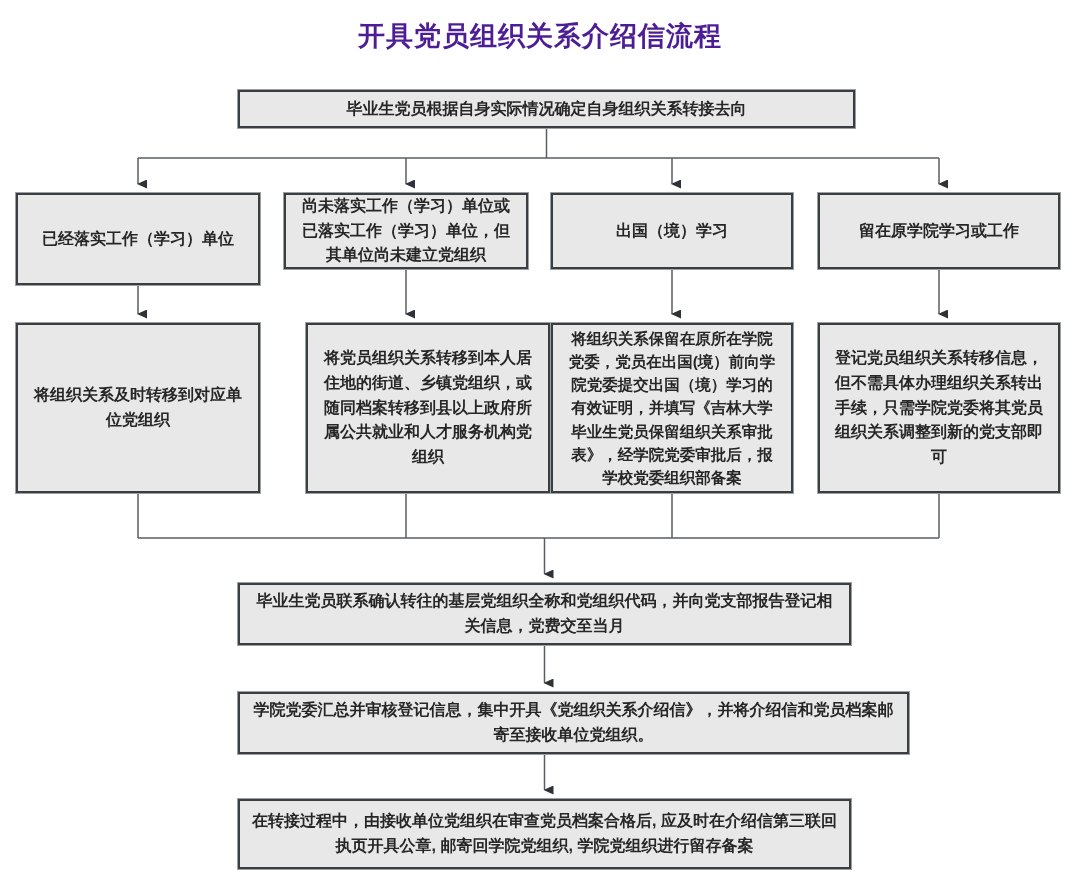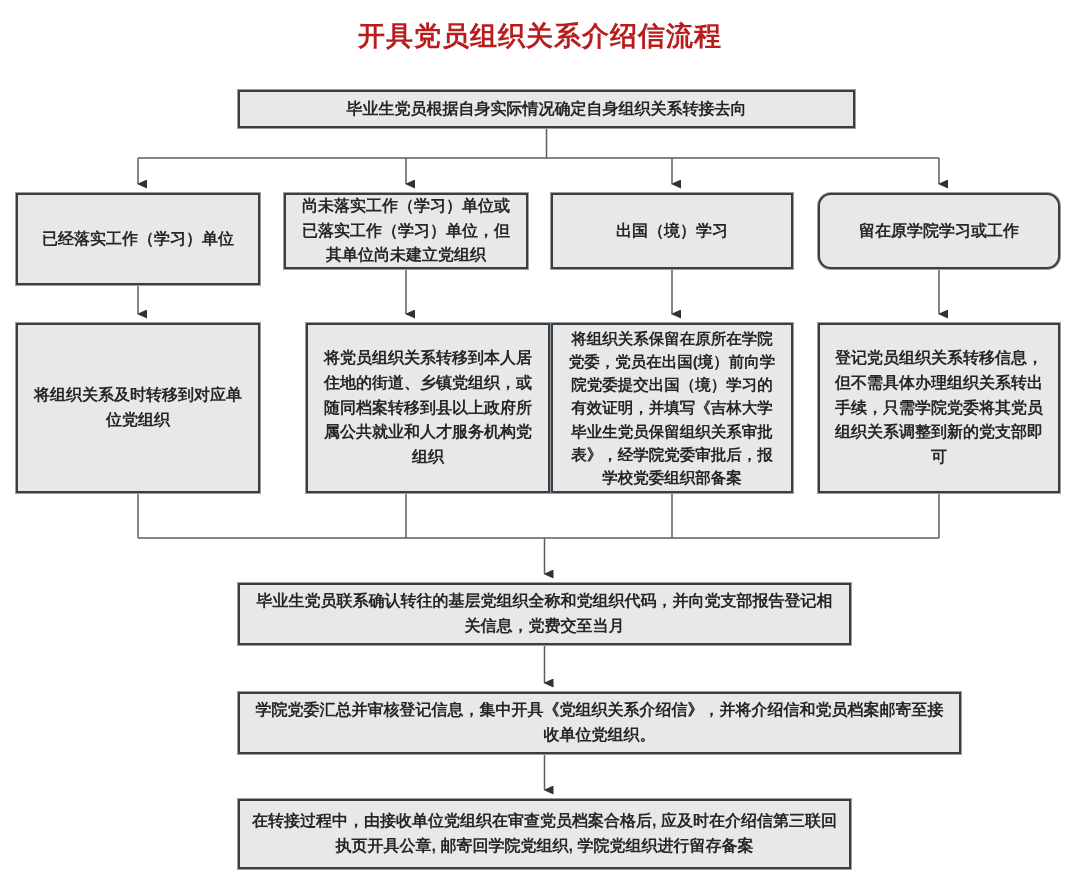--- a/index.html
+++ b/index.html
@@ -16,21 +16,21 @@
     overflow: hidden;
   }
   .page-title {
     position: absolute;
     top: 18px;
     left: 0;
     width: 100%;
     text-align: center;
     font-size: 27px;
     font-weight: bold;
-    color: #b91c1c;
+    color: #4c1d95;
     letter-spacing: 1px;
   }
   .connectors {
     position: absolute;
     top: 0;
     left: 0;
     width: 1080px;
     height: 874px;
     pointer-events: none;
   }
@@ -49,29 +49,29 @@
     font-size: 16px;
     line-height: 1.55;
     padding: 4px 10px;
   }
   
   .n-start  { left: 238px; top: 90px;  width: 617px; height: 38px; text-align: center; }
   
   .n-c0 { left: 16px;  top: 193px; width: 244px; height: 92px; }
   .n-c1 { left: 284px; top: 193px; width: 244px; height: 76px; }
   .n-c2 { left: 551px; top: 193px; width: 242px; height: 76px; }
-  .n-c3 { left: 818px; top: 193px; width: 242px; height: 76px; border-radius: 13px; }
+  .n-c3 { left: 818px; top: 193px; width: 242px; height: 76px; }
   
   .n-a0 { left: 16px;  top: 323px; width: 244px; height: 170px; }
   .n-a1 { left: 284px; top: 323px; width: 244px; height: 170px; margin-left: 22px; }
   .n-a2 { left: 551px; top: 323px; width: 242px; height: 170px; font-size: 15.5px; line-height: 1.5; padding: 2px 14px; }
   .n-a3 { left: 818px; top: 323px; width: 242px; height: 170px; }
   
   .n-s0 { left: 238px; top: 583px; width: 613px; height: 62px; }
-  .n-s1 { left: 238px; top: 692px; width: 723px; height: 62px; }
+  .n-s1 { left: 238px; top: 692px; width: 671px; height: 62px; }
   .n-s2 { left: 238px; top: 799px; width: 613px; height: 70px; }
 </style>
 </head>
 <body>
 
 <div class="canvas">
 
   <div class="page-title">开具党员组织关系介绍信流程</div>
 
   <svg class="connectors" viewBox="0 0 1080 874" xmlns="http://www.w3.org/2000/svg">

